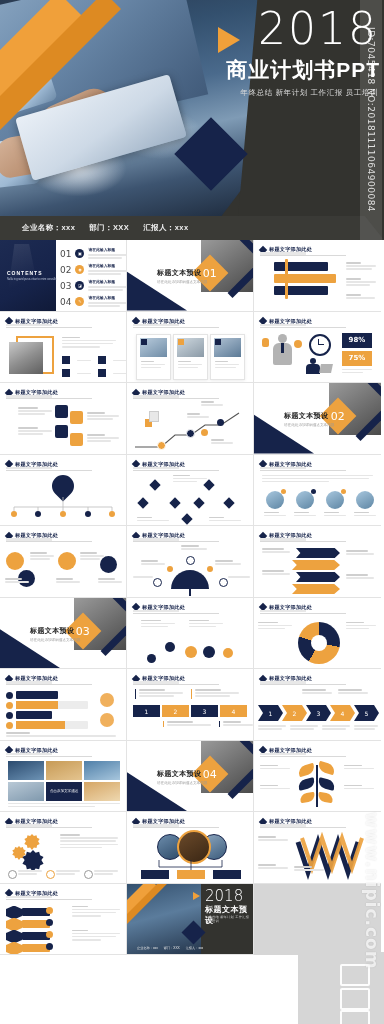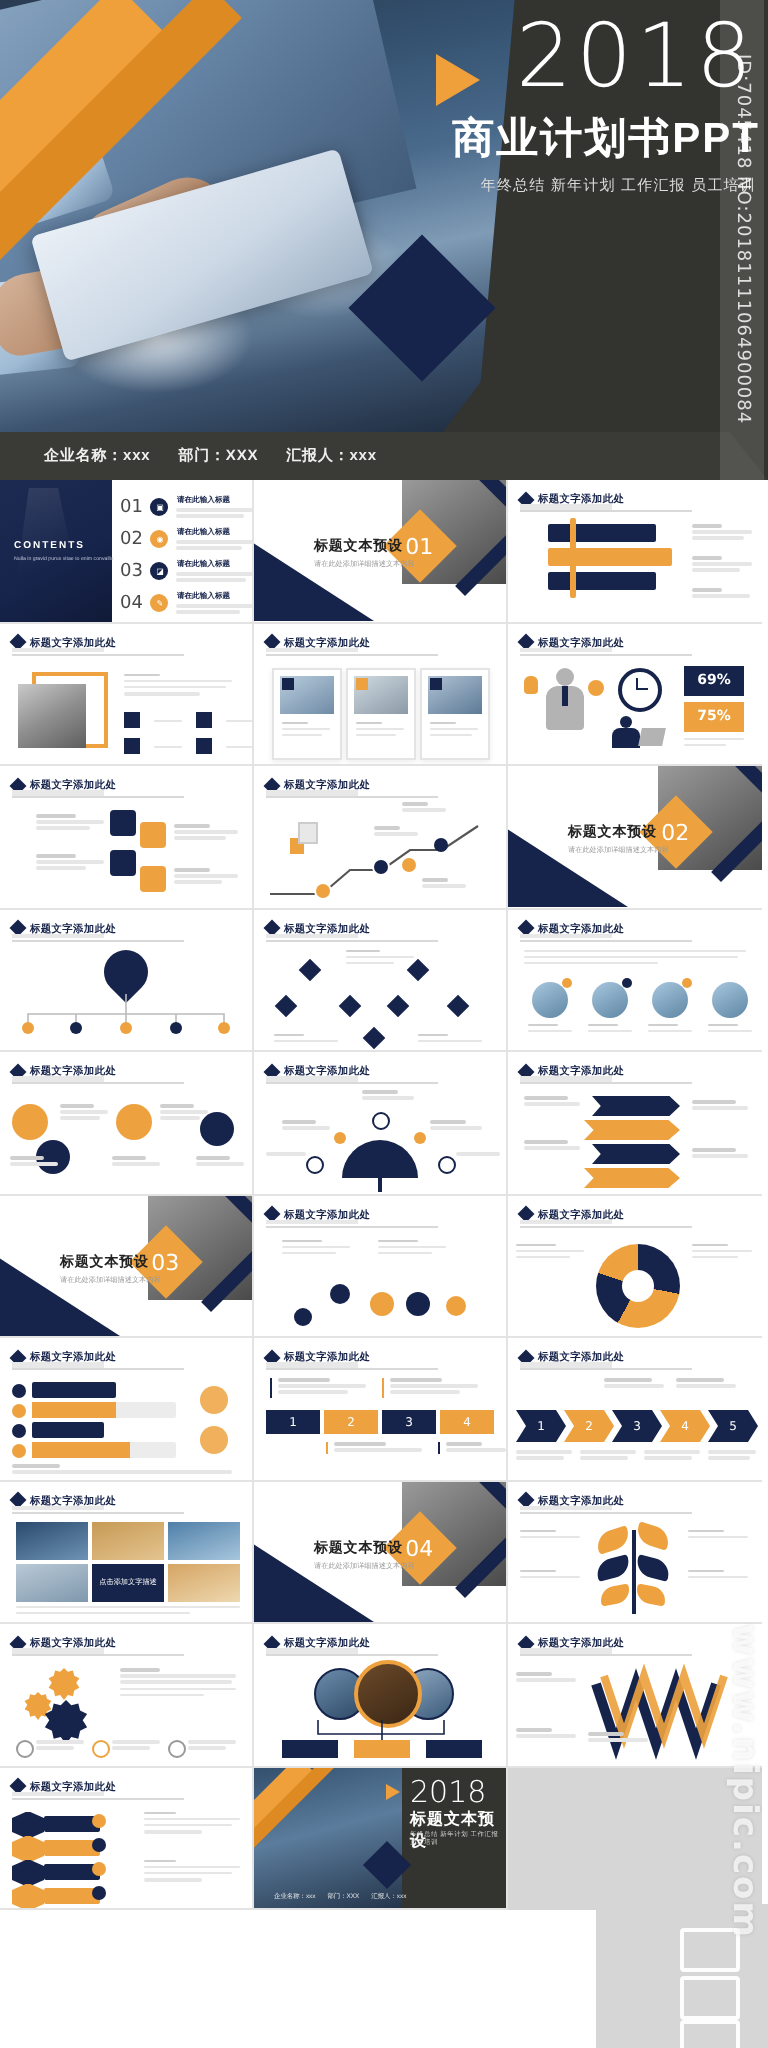--- a/index.html
+++ b/index.html
@@ -387,21 +387,21 @@
       <div style="position:absolute;left:27px;top:31px;width:3px;height:10px;background:#16234a;"></div>
       <div class="cir" style="left:40px;top:28px;width:8px;height:8px;background:#eda23f;"></div>
       <div class="cir" style="left:55px;top:22px;width:18px;height:18px;border:2px solid #16234a;">
         <span style="position:absolute;left:7px;top:3px;width:1.4px;height:6px;background:#16234a;"></span>
         <span style="position:absolute;left:7px;top:8px;width:6px;height:1.4px;background:#16234a;"></span>
       </div>
       <div class="cir" style="left:56px;top:46px;width:6px;height:6px;background:#16234a;"></div>
       <div style="position:absolute;left:52px;top:52px;width:14px;height:10px;background:#16234a;border-radius:4px 4px 0 0;"></div>
       <div style="position:absolute;left:66px;top:52px;width:12px;height:9px;background:#b3b3b3;transform:skewX(-12deg);"></div>
       <div style="position:absolute;left:88px;top:21px;width:30px;height:15px;background:#16234a;display:flex;align-items:center;justify-content:center;">
-        <span style="color:#fff;font-size:7px;font-weight:700;font-family:'DejaVu Sans',sans-serif;">69%</span>
+        <span style="color:#fff;font-size:7px;font-weight:700;font-family:'DejaVu Sans',sans-serif;">98%</span>
       </div>
       <div style="position:absolute;left:88px;top:39px;width:30px;height:15px;background:#eda23f;display:flex;align-items:center;justify-content:center;">
         <span style="color:#fff;font-size:7px;font-weight:700;font-family:'DejaVu Sans',sans-serif;">75%</span>
       </div>
       <div style="position:absolute;left:88px;top:57px;width:30px;">
           <i class="lorem" style="width:100%"></i>
           <i class="lorem" style="width:70%"></i>
         </div>
     </div>
 

